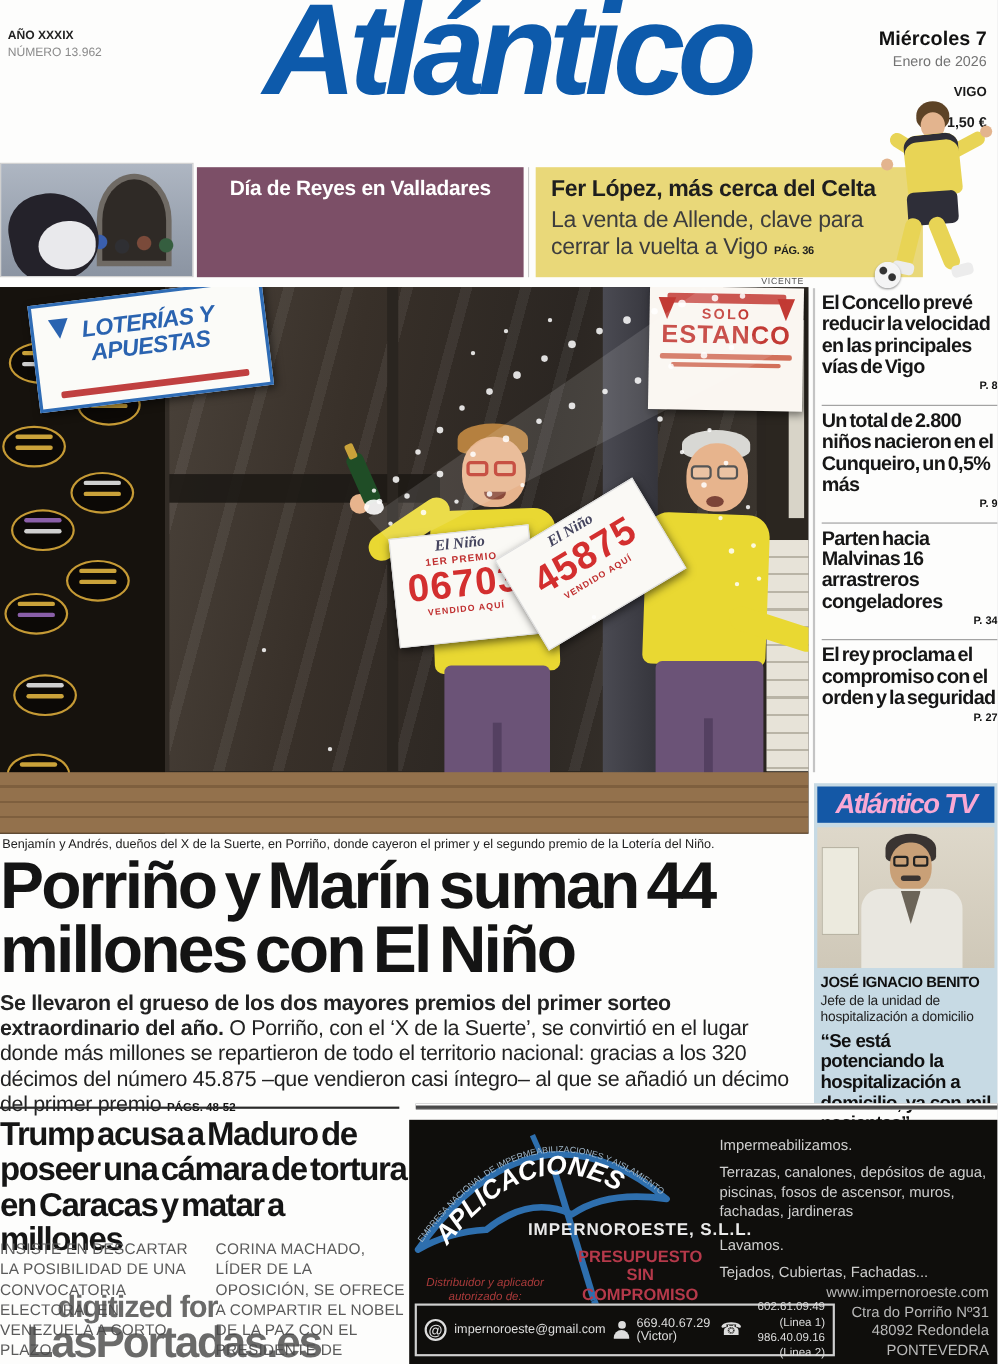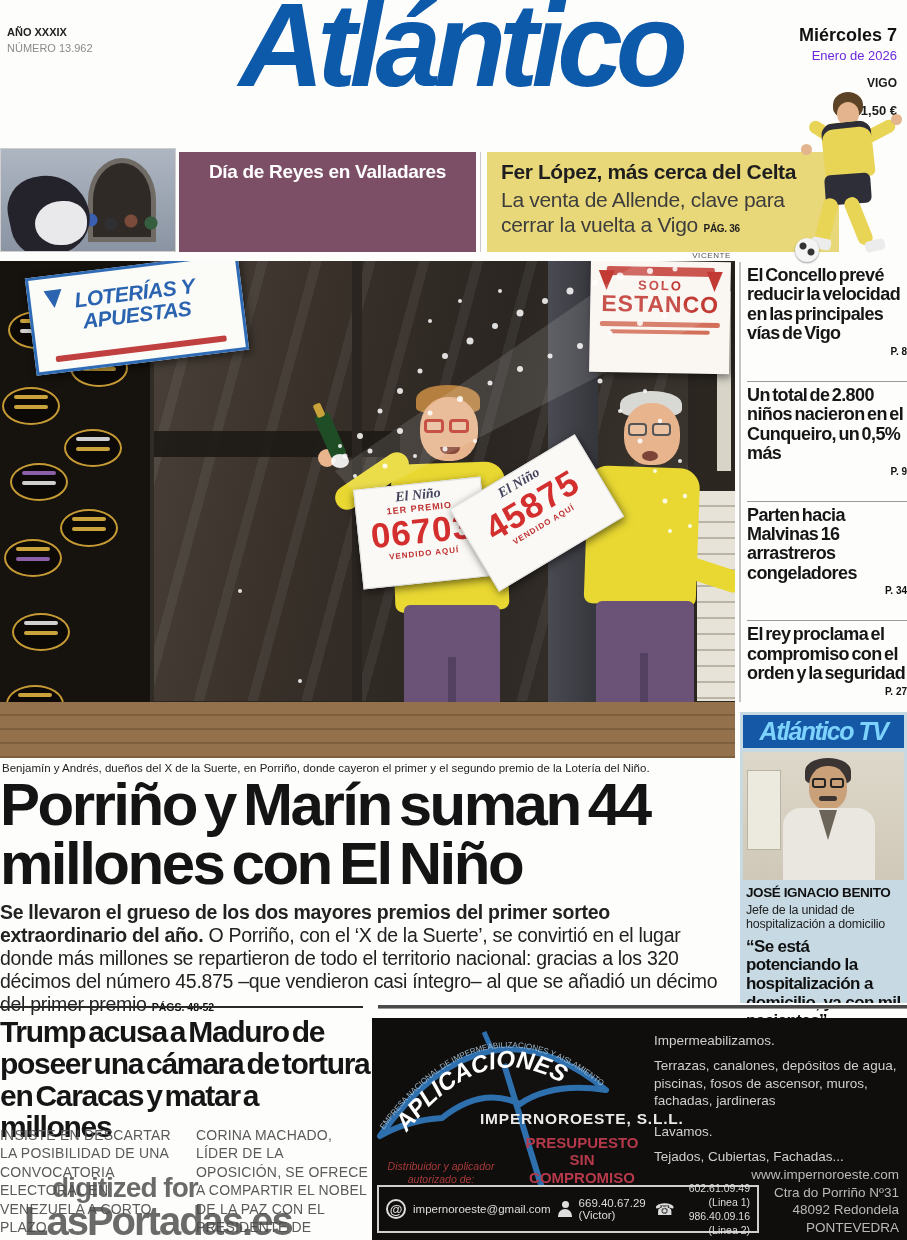--- a/index.html
+++ b/index.html
@@ -13,21 +13,21 @@
   .m-left{position:absolute;top:26px;left:7px;line-height:1.2;}
   .m-year{font-size:11px;font-weight:bold;color:#222;}
   .m-num{font-size:11px;color:#8a8a8a;margin-top:3px;}
   .logo{
     position:absolute;top:-30px;left:140px;width:640px;text-align:center;
     font-size:118px;font-weight:bold;font-style:italic;color:#0d5aab;
     letter-spacing:-7px;line-height:1.28;
   }
   .m-right{position:absolute;top:24px;right:10px;text-align:right;line-height:1.25;}
   .m-day{font-size:18px;font-weight:bold;color:#111;}
-  .m-month{font-size:13px;color:#6d28d9;margin-top:1px;}
+  .m-month{font-size:13px;color:#737373;margin-top:1px;}
   .m-city{font-size:12px;font-weight:bold;margin-top:12px;}
   .m-price{font-size:13px;font-weight:bold;margin-top:12px;}
   
   .teaser-photo{position:absolute;top:148px;left:0;width:176px;height:104px;
     background:linear-gradient(180deg,#aeb6c2 0%,#9aa3b0 55%,#8b94a2 100%);overflow:hidden;border:1px solid #cfcfcf;}
   .tl-arch{position:absolute;left:92px;top:14px;width:58px;height:74px;background:#2f2a26;border-radius:50% 50% 0 0;box-shadow:0 0 0 5px #6f6a64;}
   .tl-crowd{position:absolute;left:40px;top:58px;width:130px;height:30px;
     background:
       radial-gradient(circle 6px at 10px 14px,#c94a3a 0 6px,transparent 7px),
       radial-gradient(circle 6px at 30px 16px,#d9b13a 0 6px,transparent 7px),
@@ -133,27 +133,27 @@
   
   .caption{position:absolute;top:762px;left:2px;width:733px;font-size:11.5px;color:#222;white-space:nowrap;}
   .headline{position:absolute;top:776px;left:0;width:737px;font-size:60px;font-weight:bold;color:#141414;
     letter-spacing:-2.5px;word-spacing:-6px;line-height:0.98;}
   .lead{position:absolute;top:901px;left:0;width:737px;font-size:19.5px;line-height:1.185;color:#222;letter-spacing:-0.3px;}
   .lead b{font-weight:bold;}
   .pg{font-size:10.5px;font-weight:bold;color:#111;letter-spacing:0;word-spacing:0;}
   
   .vline{position:absolute;left:739px;top:262px;width:2px;height:440px;background:#c4c4c4;}
   .right-col{position:absolute;left:747px;top:262px;width:160px;}
-  .rc-item{padding:4px 0 24px;border-bottom:1px solid #9a9a9a;}
+  .rc-item{padding:4px 0 11px;border-bottom:1px solid #9a9a9a;}
   .rc-item:last-child{border-bottom:none;}
   .rc-title{font-size:18px;font-weight:bold;line-height:1.08;letter-spacing:-0.6px;word-spacing:-2px;color:#161616;}
   .rc-page{text-align:right;font-size:10px;font-weight:bold;margin-top:2px;color:#111;}
   
   .tv-box{position:absolute;left:740px;top:712px;width:167px;height:291px;background:#c7dae4;padding:3px;}
-  .tv-header{background:#1458a6;color:#7dd3fc;font-style:italic;font-weight:bold;font-size:25px;
+  .tv-header{background:#1458a6;color:#f9a8d4;font-style:italic;font-weight:bold;font-size:25px;
     text-align:center;height:33px;line-height:32px;letter-spacing:-1.5px;}
   .tv-photo{position:relative;margin-top:4px;height:128px;background:linear-gradient(180deg,#ded8ca,#cfc8b8);overflow:hidden;}
   .tvp-shelf{position:absolute;left:4px;top:18px;width:34px;height:80px;background:#eceade;border:1px solid #b9b4a4;}
   .tvp-hair{position:absolute;left:62px;top:6px;width:46px;height:26px;background:#3a3432;border-radius:50% 50% 20% 20%;}
   .tvp-face{position:absolute;left:66px;top:14px;width:38px;height:44px;background:#c9a077;border-radius:46%;}
   .tvp-glasses{position:absolute;left:69px;top:26px;display:flex;gap:4px;}
   .tvp-glasses b{width:14px;height:10px;border:2px solid #222;border-radius:3px;}
   .tvp-mustache{position:absolute;left:76px;top:44px;width:18px;height:5px;background:#3a3432;border-radius:3px;}
   .tvp-coat{position:absolute;left:40px;top:56px;width:92px;height:72px;background:#e9e7e0;border-radius:18px 18px 0 0;}
   .tvp-shirt{position:absolute;left:76px;top:58px;width:18px;height:30px;background:#6b6458;clip-path:polygon(0 0,100% 0,50% 100%);}

